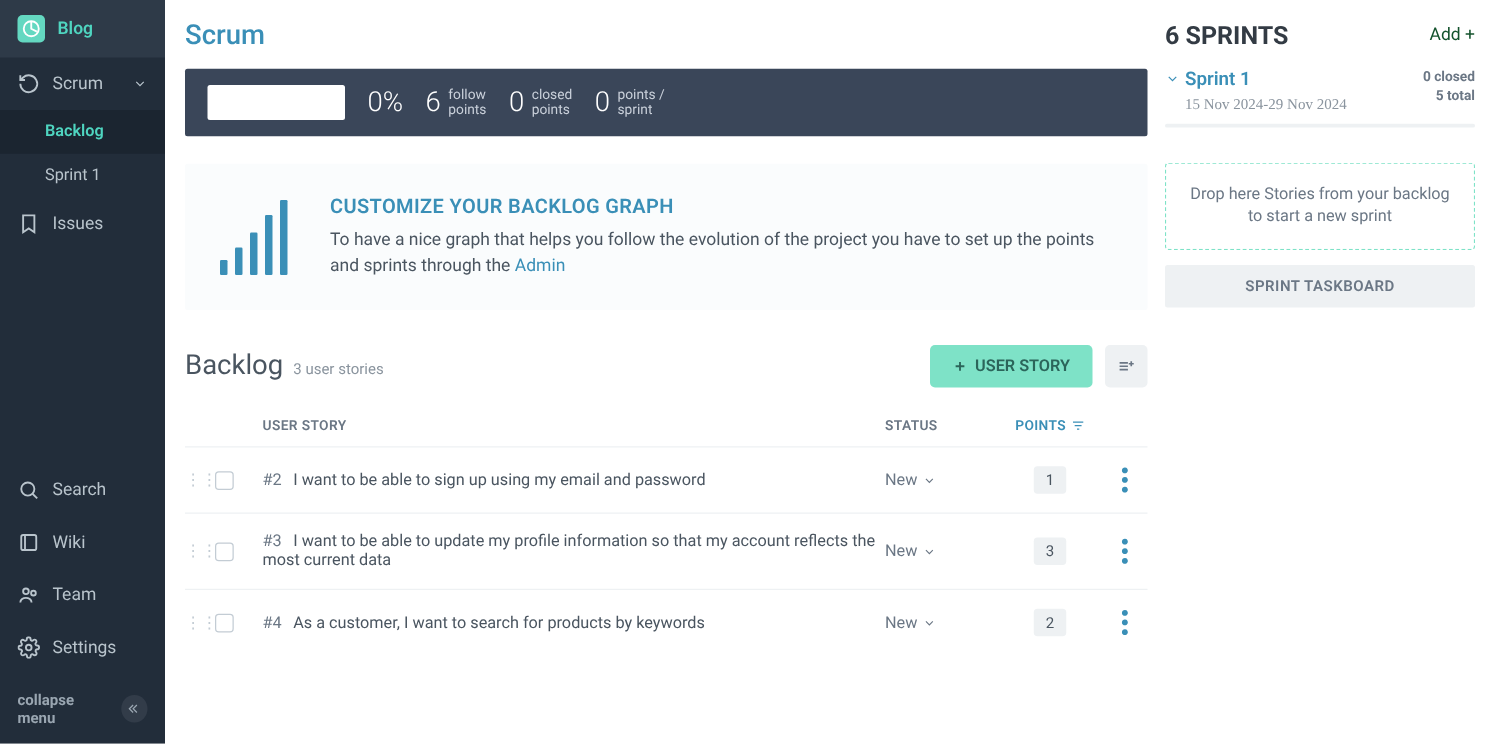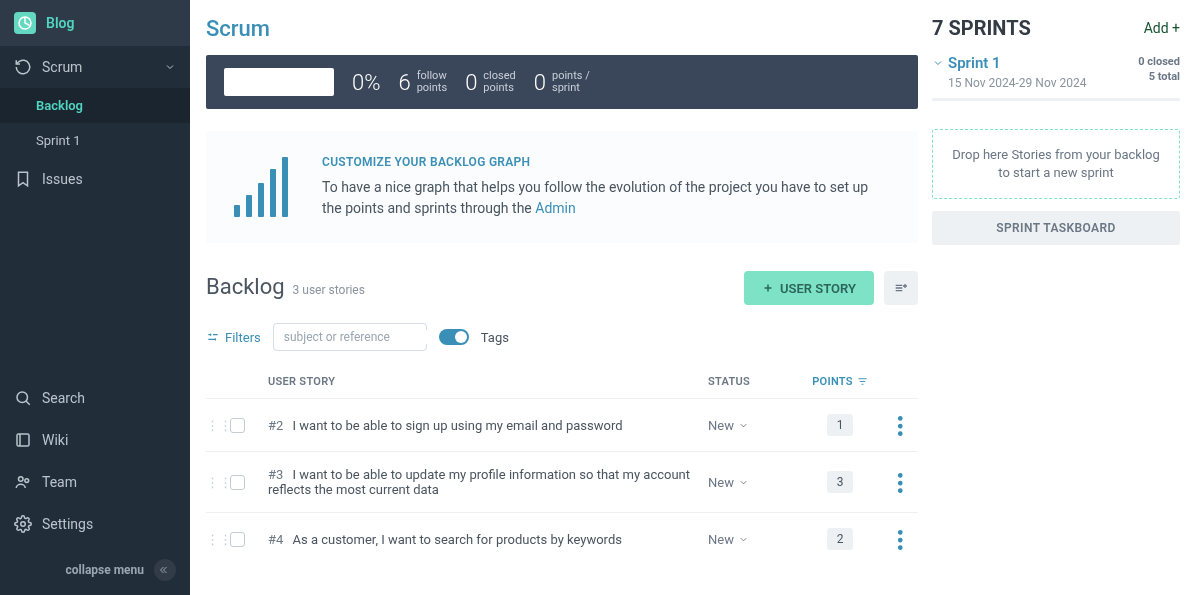--- a/index.html
+++ b/index.html
@@ -1,19 +1,19 @@
 <!DOCTYPE html>
 <html><head>
 <meta charset="utf-8">
 <style>
   * { box-sizing: border-box; margin: 0; padding: 0; font-family: -apple-system, BlinkMacSystemFont, "Segoe UI", Roboto, sans-serif; }
   body { width: 1200px; height: 595px; overflow: hidden; background: #fff; display: flex; }
   
   
-  .sidebar { width: 190px; height: 100%; background: #222d3a; color: #b9c4cc; display: flex; flex-direction: column; font-size: 14px; }
+  .sidebar { width: 132px; height: 100%; background: #222d3a; color: #b9c4cc; display: flex; flex-direction: column; font-size: 14px; }
   .sidebar-top { flex: 1; }
   .sidebar-item { display: flex; align-items: center; gap: 10px; padding: 12px 14px; cursor: pointer; }
   .sidebar-item.blog { background: #2e3a48; color: #4fd5c0; font-weight: 600; }
   .sidebar-logo { width: 22px; height: 22px; background: #64d8c1; border-radius: 4px; display: flex; align-items: center; justify-content: center; color: #fff; }
   .sidebar-item.scrum { justify-content: space-between; }
   .sidebar-item .label-with-icon { display: flex; align-items: center; gap: 10px; }
   .sidebar-subitem { padding: 10px 14px 10px 36px; color: #b9c4cc; cursor: pointer; font-size: 13px; }
   .sidebar-subitem.active { color: #4fd5c0; font-weight: 600; background: #1b2530; }
   .sidebar-icon { width: 18px; height: 18px; flex-shrink: 0; }
   .sidebar-bottom { }
@@ -31,21 +31,21 @@
   .stats-bar { background: #3a4659; color: #fff; height: 54px; border-radius: 2px; display: flex; align-items: center; padding: 0 18px; gap: 18px; }
   .stats-progress-box { background: #fff; width: 110px; height: 28px; border-radius: 2px; }
   .stats-percent { font-size: 22px; font-weight: 300; }
   .stats-metric { display: flex; align-items: center; gap: 6px; }
   .stats-num { font-size: 22px; font-weight: 300; }
   .stats-label { font-size: 11px; line-height: 1.1; color: #c9d0da; }
 
   .customize-card { background: #fafcfd; border-radius: 2px; margin-top: 22px; padding: 24px 28px; display: flex; gap: 34px; align-items: center; }
   .bars-graphic { display: flex; align-items: flex-end; gap: 6px; height: 60px; }
   .bars-graphic div { width: 6px; background: #3a8fb7; border-radius: 1px; }
-  .customize-title { color: #3a8fb7; font-weight: 600; font-size: 12px; margin-bottom: 8px; letter-spacing: 0.3px; }
+  .customize-title { color: #3a8fb7; font-weight: 600; font-size: 16px; margin-bottom: 8px; letter-spacing: 0.3px; }
   .customize-text { color: #4a5560; font-size: 14px; line-height: 1.5; }
   .customize-text a { color: #3a8fb7; text-decoration: none; }
 
   .backlog-header { display: flex; align-items: baseline; gap: 8px; margin-top: 28px; }
   .backlog-title { font-size: 22px; color: #4a5560; }
   .backlog-count { font-size: 12px; color: #8a949e; }
   .backlog-actions { margin-left: auto; display: flex; gap: 10px; }
   .btn-userstory { background: #7ee2c7; color: #2b655a; border: none; padding: 8px 18px; font-size: 13px; font-weight: 600; border-radius: 4px; display: flex; align-items: center; gap: 6px; cursor: pointer; }
   .btn-bulk { width: 34px; height: 34px; background: #eef1f3; border: none; border-radius: 4px; display:flex; align-items:center; justify-content:center; cursor:pointer; color:#6b7785; }
 
@@ -76,21 +76,21 @@
   .menu-cell { width: 36px; text-align: center; }
   .kebab { color: #3a8fb7; cursor: pointer; letter-spacing: 1px; display: inline-block; transform: rotate(90deg); font-size: 11px; }
 
   
   .sprints-header { display: flex; align-items: center; justify-content: space-between; margin-bottom: 14px; }
   .sprints-title { font-size: 20px; font-weight: 700; color: #333b44; }
   .add-link { color: #14532d; font-size: 14px; cursor: pointer; }
   .sprint-card { padding-bottom: 10px; }
   .sprint-top { display: flex; align-items: flex-start; justify-content: space-between; gap: 6px; }
   .sprint-name { color: #3a8fb7; font-weight: 600; font-size: 15px; display: flex; align-items: center; gap: 4px; cursor: pointer; }
-  .sprint-dates { color: #8a949e; font-size: 12px; margin-top: 4px; margin-left: 16px; }
+  .sprint-dates { color: #8a949e; font-size: 12px; margin-top: 4px; margin-left: 16px; font-family: Liberation Serif, serif; }
   .sprint-stats { text-align: right; font-size: 11px; color: #6b7785; line-height: 1.4; font-weight: bold; }
   .sprint-progress { height: 3px; background: #eef1f3; margin-top: 8px; border-radius: 2px; }
   .dropzone { border: 1.5px dashed #7ee2c7; border-radius: 3px; padding: 16px 14px; text-align: center; color: #6b7785; font-size: 13px; margin-top: 18px; line-height: 1.4; }
   .taskboard-btn { width: 100%; background: #eef1f3; border: none; padding: 10px; font-size: 12px; color: #6b7785; font-weight: 600; letter-spacing: 0.4px; margin-top: 12px; border-radius: 2px; cursor: pointer; }
 </style>
 </head>
 <body>
 
 <div class="sidebar">
   <div class="sidebar-top">
@@ -224,37 +224,20 @@
             <span>USER STORY</span>
           </button>
           <button class="btn-bulk">
             <svg width="16" height="16" viewBox="0 0 24 24" fill="none" stroke="currentColor" stroke-width="2">
                 <path d="M4 8h10M4 12h10M4 16h10M18 6v6M15 9h6"></path>
               </svg>
           </button>
         </div>
       </div>
 
-      <div class="filter-row">
-        <div class="filters-btn">
-          <svg width="14" height="14" viewBox="0 0 24 24" fill="none" stroke="currentColor" stroke-width="2">
-              <path d="M4 8h4M12 8h8M4 16h12M20 16h0M8 6v4M16 14v4"></path>
-            </svg>
-          <span>Filters</span>
-        </div>
-        <div class="search-box">
-          <input type="text" placeholder="subject or reference" style="">
-          <svg width="13" height="13" viewBox="0 0 24 24" fill="none" stroke="#9aa6b1" stroke-width="2">
-              <circle cx="11" cy="11" r="7"></circle>
-              <path d="M21 21l-5-5"></path>
-            </svg>
-        </div>
-        <div class="toggle"></div>
-        <div class="tags-label">Tags</div>
-      </div>
 
       <div class="table-header">
         <div class="col-drag"></div>
         <div class="col-check"></div>
         <div class="col-subject">USER STORY</div>
         <div class="col-status">STATUS</div>
         <div class="col-points">
           <span>POINTS</span>
           <svg width="11" height="11" viewBox="0 0 24 24" fill="none" stroke="currentColor" stroke-width="2">
               <path d="M3 6h18M6 12h12M10 18h4"></path>
@@ -322,21 +305,21 @@
     <div class="points-cell">
               <div class="points-badge">2</div>
             </div>
     <div class="menu-cell col-menu"><span class="kebab">●●●</span></div>
   </div>
         </div>
     </div>
 
     <div class="right-col">
       <div class="sprints-header">
-        <div class="sprints-title">7 SPRINTS</div>
+        <div class="sprints-title">6 SPRINTS</div>
         <div class="add-link">Add +</div>
       </div>
       <div class="sprint-card">
         <div class="sprint-top">
           <div>
             <div class="sprint-name">
               <svg width="12" height="12" viewBox="0 0 24 24" fill="none" stroke="currentColor" stroke-width="2">
                   <path d="M6 9l6 6 6-6"></path>
                 </svg>
               <span>Sprint 1</span>

